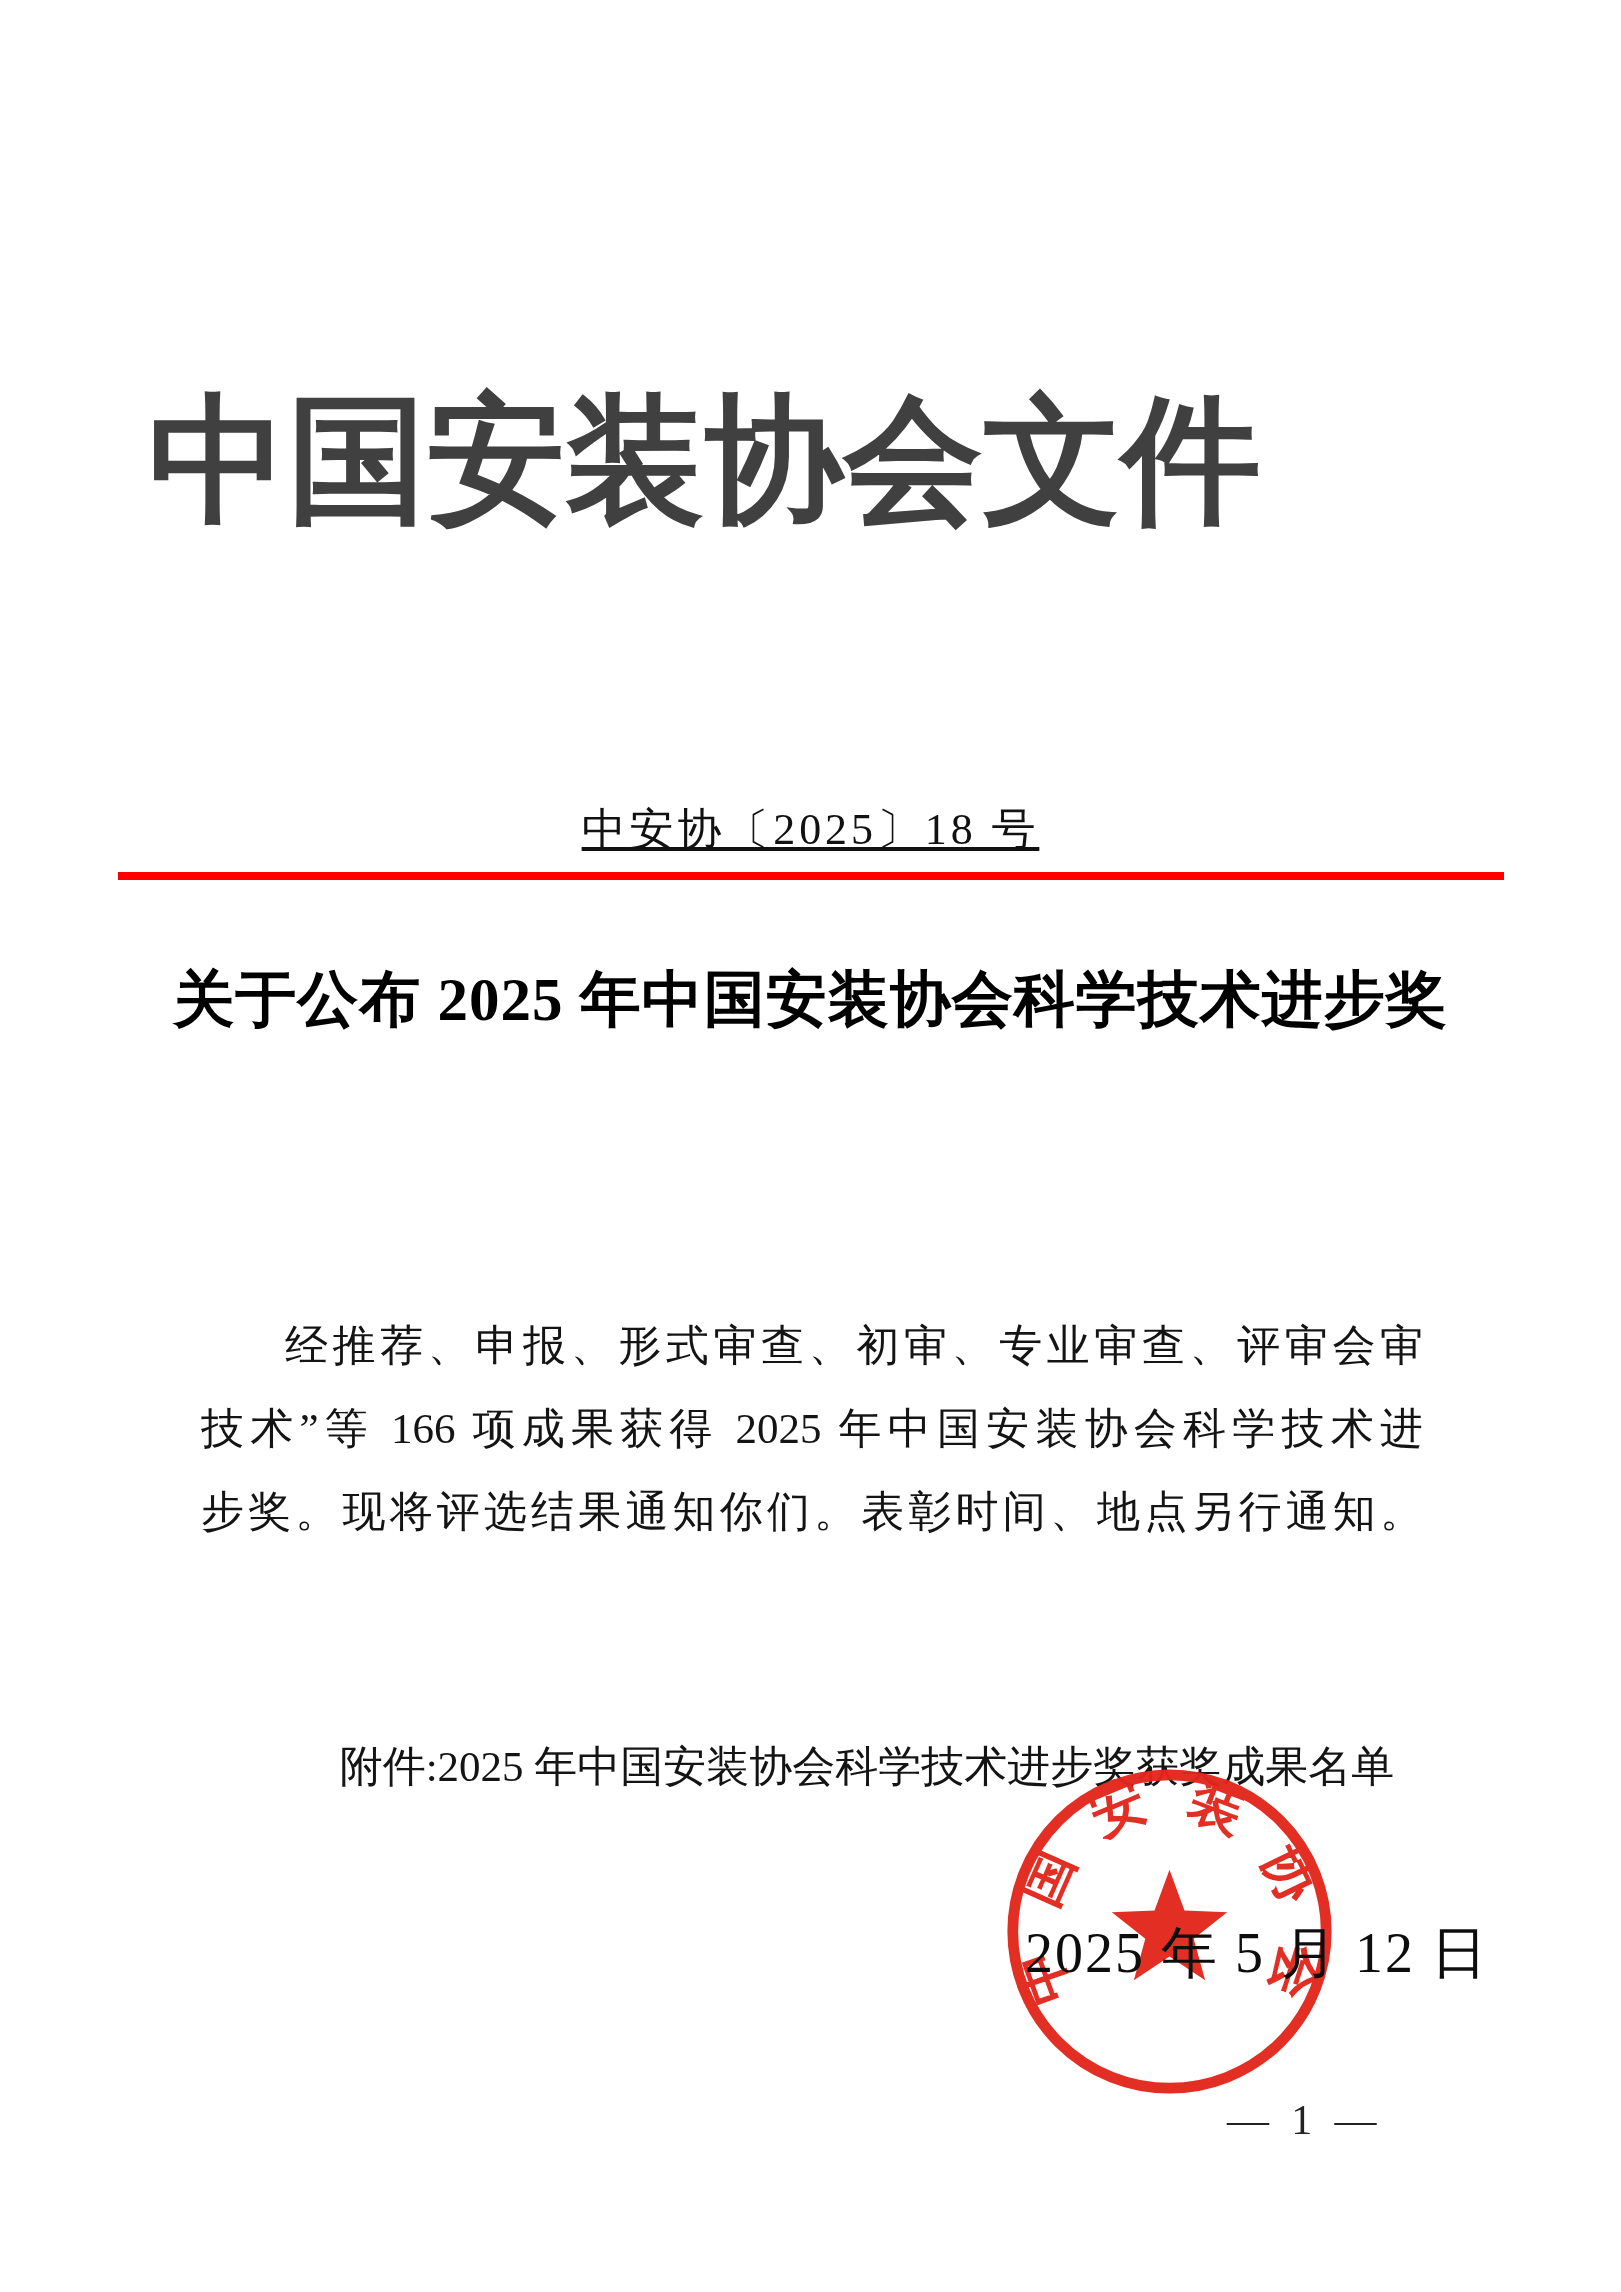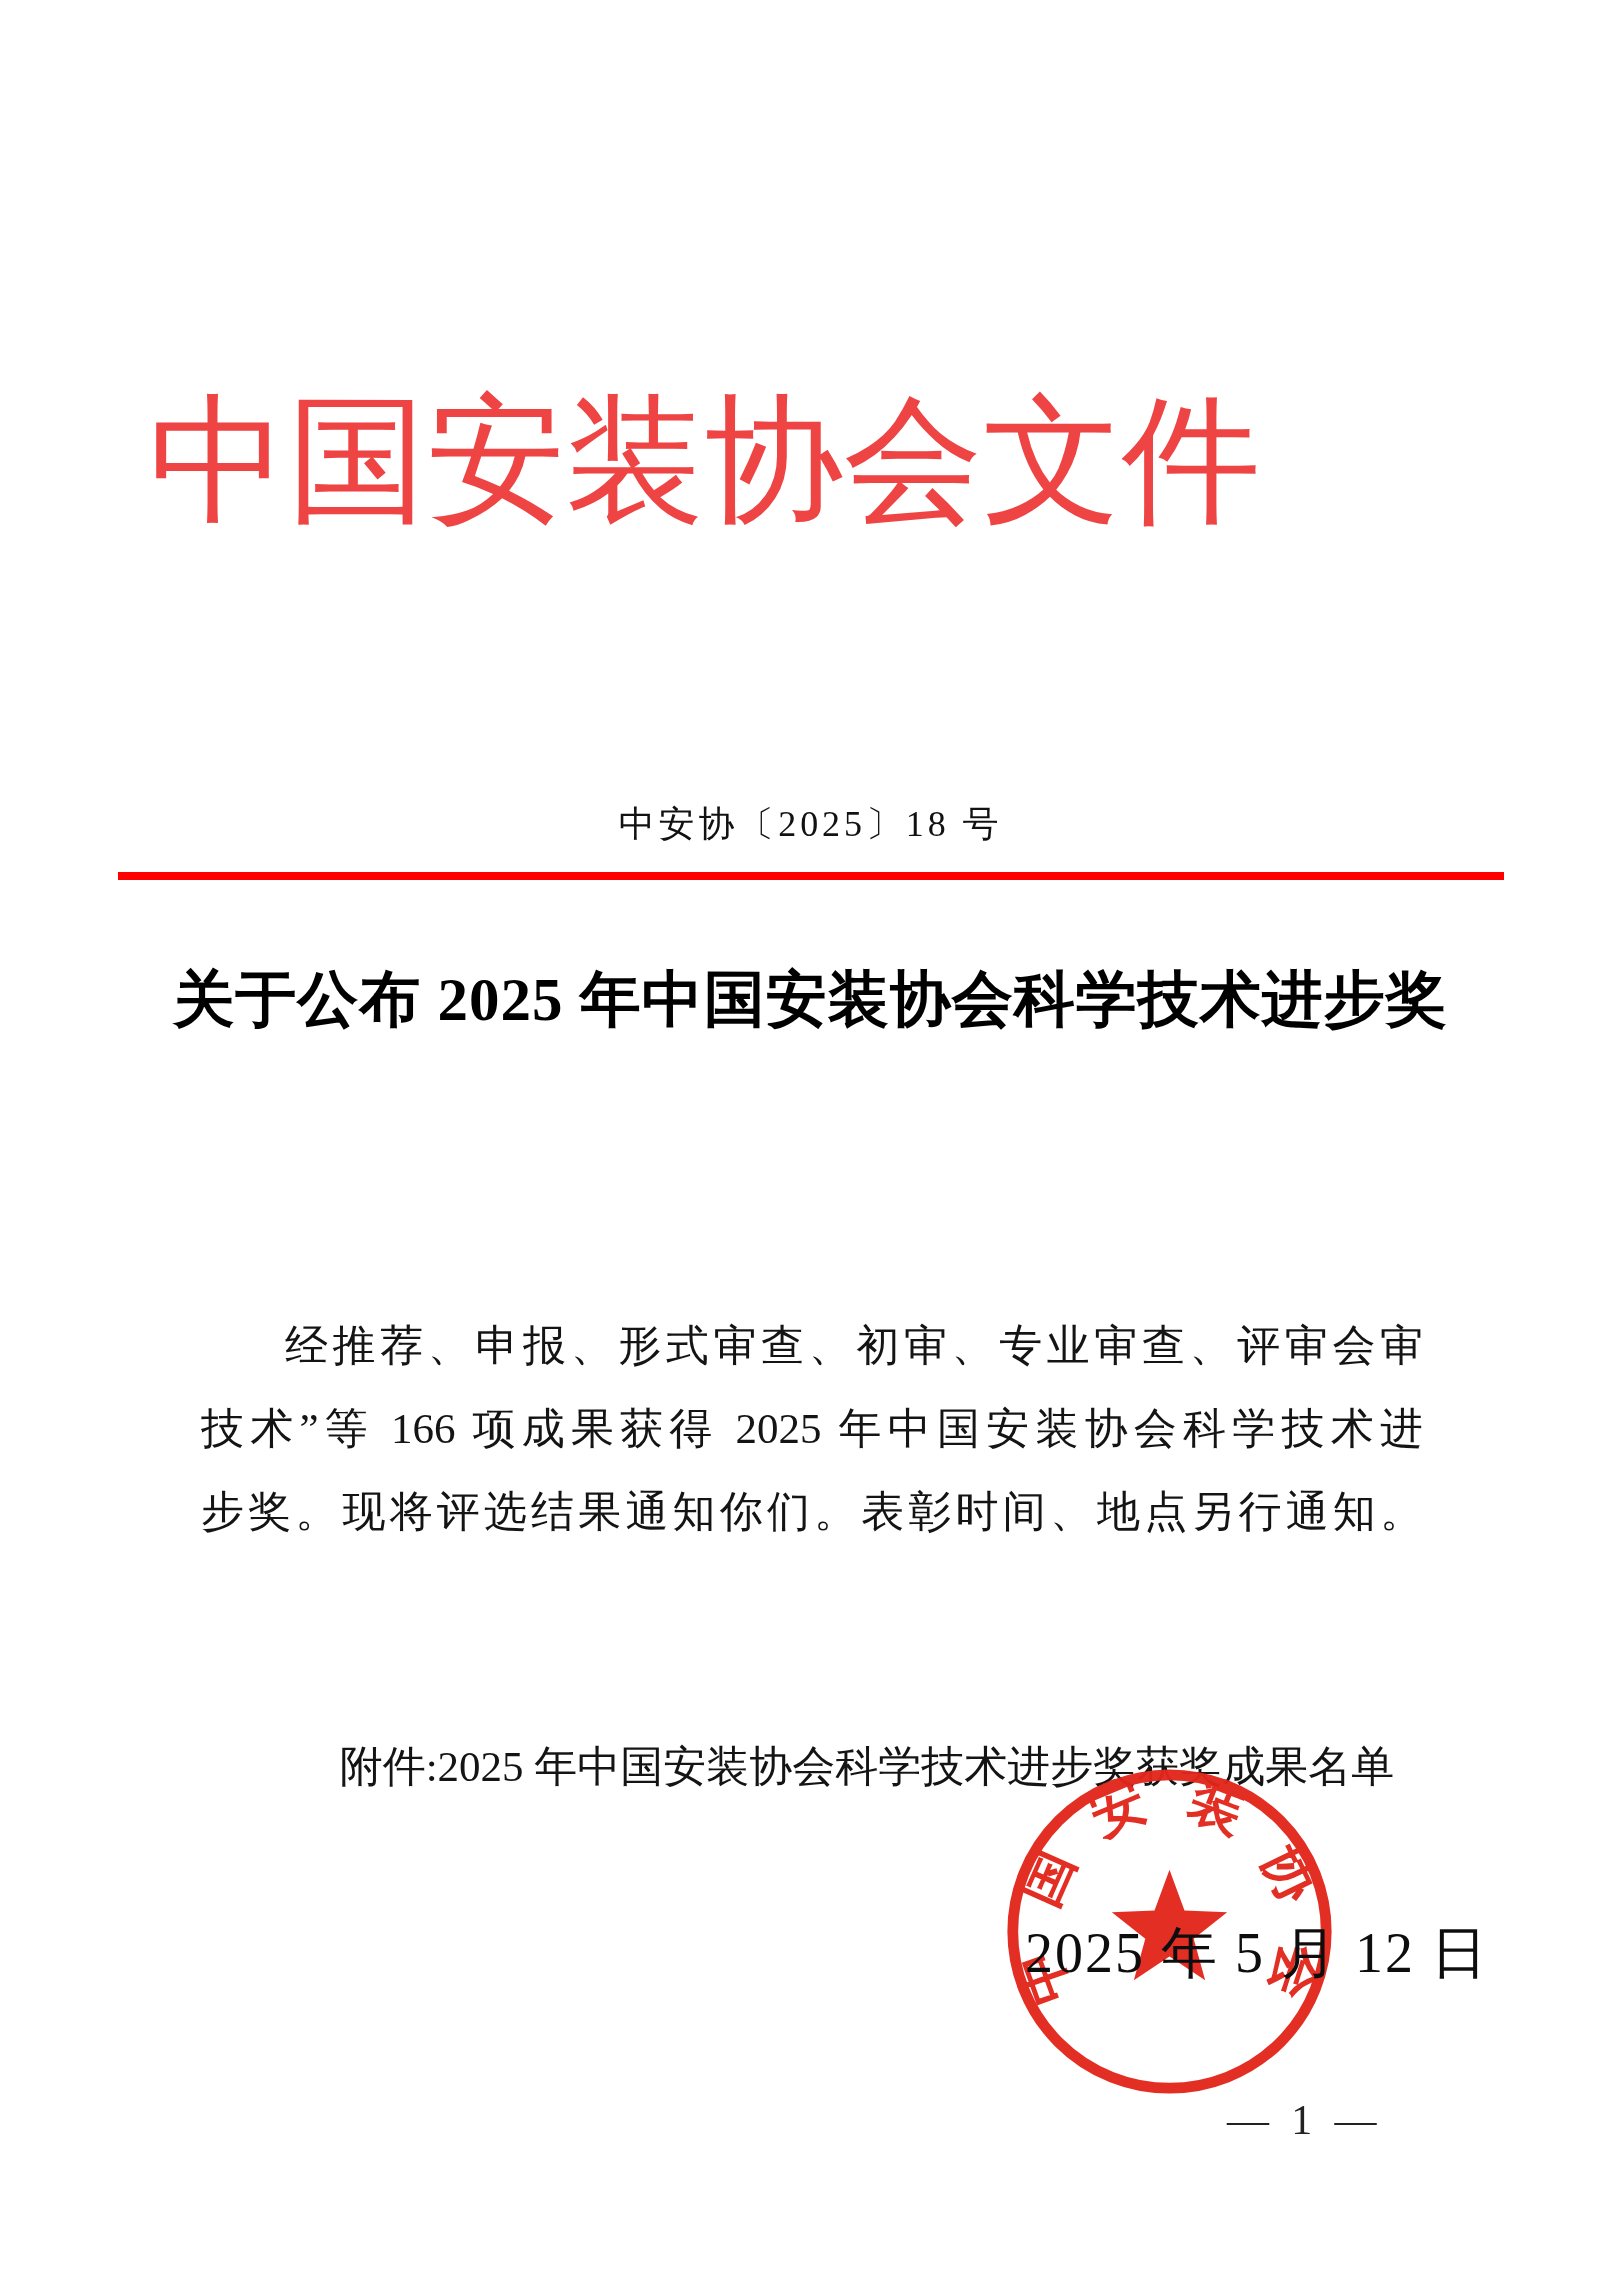--- a/index.html
+++ b/index.html
@@ -17,36 +17,37 @@
     color: #1c1c1c;
   }
 
   .header-title {
     position: absolute;
     top: 361px;
     left: 0;
     width: 1409px;
     font-size: 139px;
     line-height: 1.45;
-    font-weight: 400;
-    color: #ef4444;
+    font-weight: 700;
+    color: #404040;
     letter-spacing: 0px;
     text-align: center;
     white-space: nowrap;
   }
   .doc-number {
     position: absolute;
     top: 800px;
     left: 0;
     width: 1621px;
     text-align: center;
-    font-size: 36px;
+    font-size: 44px;
     letter-spacing: 3.9px;
     color: #111111;
     white-space: nowrap;
+    text-decoration: underline;
   }
   .red-rule {
     position: absolute;
     top: 872px;
     left: 118px;
     width: 1386px;
     height: 7.8px;
     background: #ff0000;
   }
   .doc-title {

